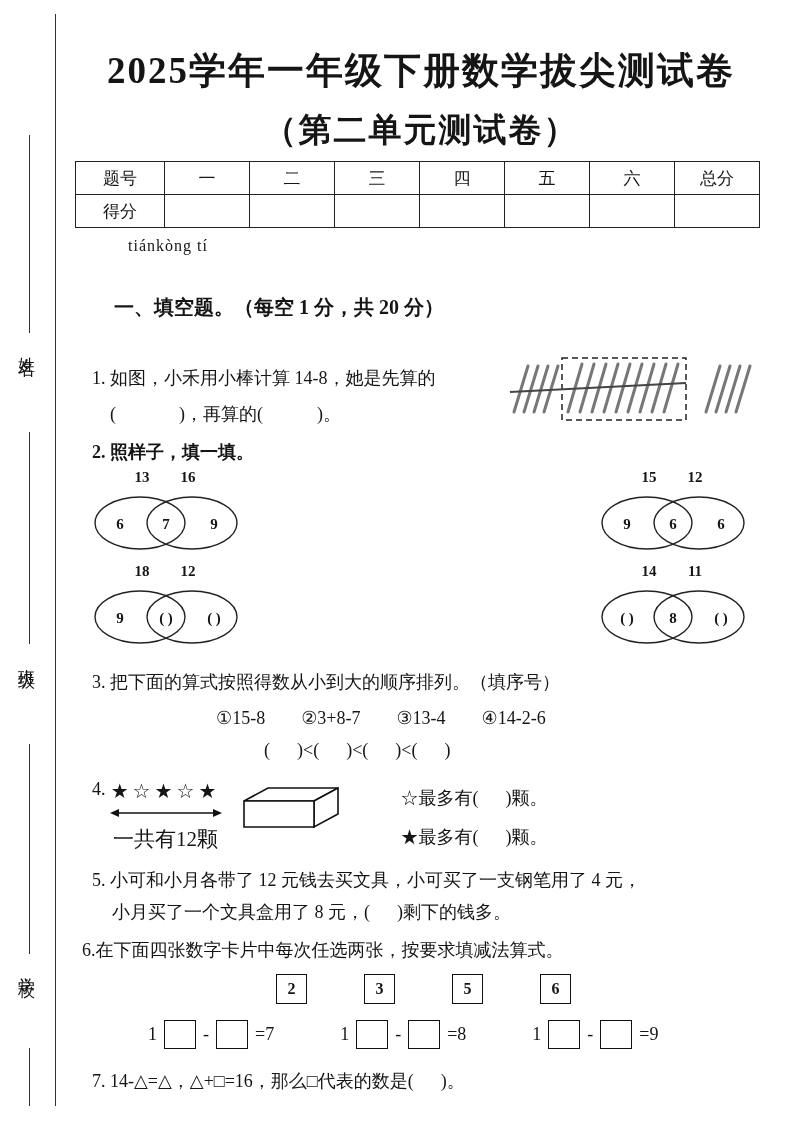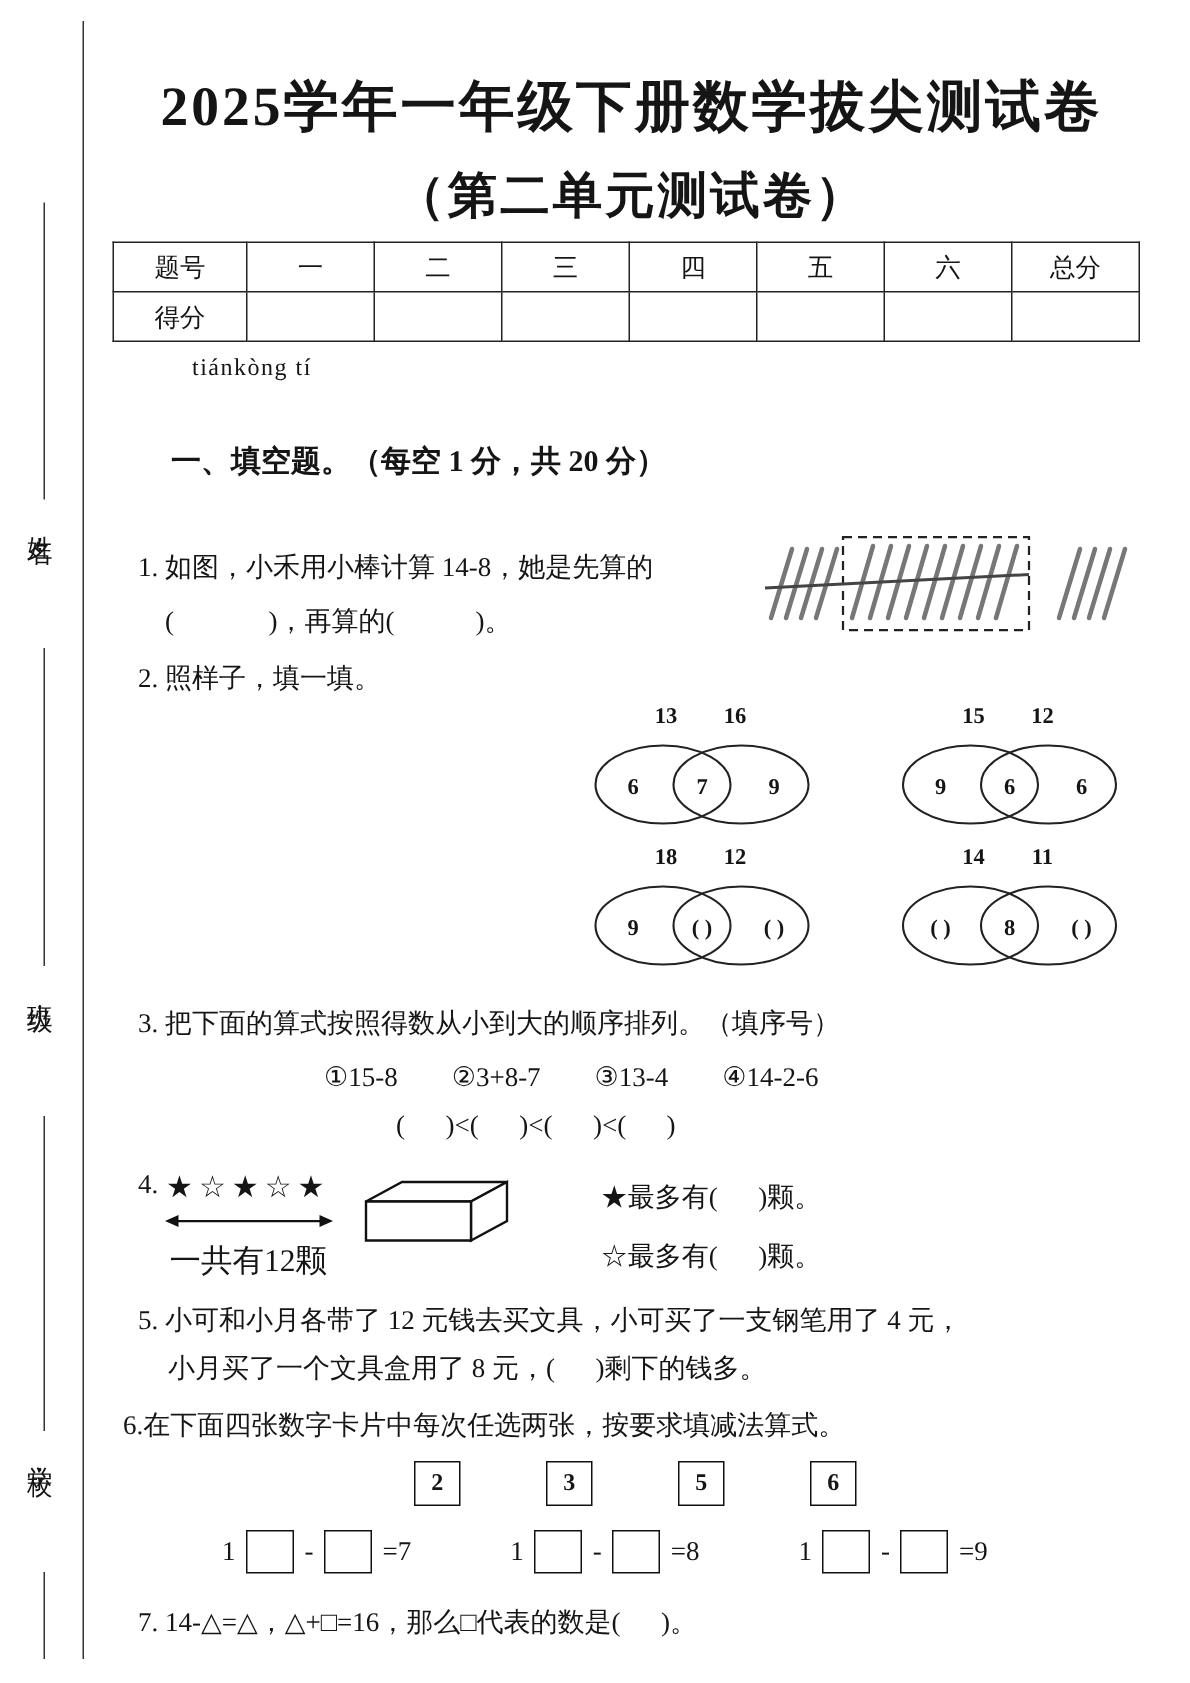--- a/index.html
+++ b/index.html
@@ -25,22 +25,22 @@
   .sec-heading{position:relative;margin-top:20px;padding-left:14px;font-size:20px;font-weight:bold;white-space:pre-wrap;}
   .pinyin{position:absolute;top:-11px;left:58px;font-size:16px;font-weight:normal;letter-spacing:1px;}
   
   .q{font-size:18px;}
   .ln{white-space:pre-wrap;}
   .q1{position:relative;margin-top:22px;}
   .q1 .ln1{padding-left:22px;padding-right:260px;}
   .q1 .ln2{padding-left:40px;margin-top:12px;}
   .sticks{position:absolute;right:14px;top:-12px;}
   .q2{margin-top:14px;}
-  .q2 .ln{padding-left:22px;}
-  .venn-row{display:flex;justify-content:flex-end;gap:10px;margin-top:2px;}
+  .q2 .ln{padding-left:22px;font-weight:bold;}
+  .venn-row{display:flex;justify-content:space-between;gap:10px;margin-top:2px;}
   .venn text{font-family:"Liberation Serif","DejaVu Serif",serif;font-size:15px;font-weight:bold;fill:#151515;}
   .q3{margin-top:18px;}
   .q3 .ln{padding-left:22px;}
   .q3-items{padding-left:146px;margin-top:12px;white-space:pre-wrap;}
   .q3-ans{padding-left:194px;margin-top:10px;white-space:pre-wrap;}
   .q4{display:flex;align-items:flex-start;margin-top:18px;padding-left:22px;}
   .star-block{text-align:center;margin-left:4px;}
   .stars{font-size:20px;letter-spacing:4px;white-space:pre;}
   .total-caption{font-weight:normal;font-size:21px;margin-top:1px;white-space:pre;}
   .box-svg{margin:2px 0 0 16px;}
@@ -201,22 +201,22 @@
           <polygon points="112,6 103,2 103,10" fill="#111"></polygon>
         </svg>
         <div class="total-caption">一共有12颗</div>
       </div>
       <svg class="box-svg" width="105" height="52" viewBox="0 0 105 52">
         <polygon points="6,20 30,7 100,7 76,20" fill="#fff" stroke="#111" stroke-width="1.6"></polygon>
         <polygon points="76,20 100,7 100,33 76,46" fill="#fff" stroke="#111" stroke-width="1.6"></polygon>
         <polygon points="6,20 76,20 76,46 6,46" fill="#fff" stroke="#111" stroke-width="1.6"></polygon>
       </svg>
       <div class="q4-right">
+        <div class="ln">☆最多有(      )颗。</div>
         <div class="ln">★最多有(      )颗。</div>
-        <div class="ln">☆最多有(      )颗。</div>
       </div>
     </div>
 
     <div class="q q5">
       <div class="ln ln1">5. 小可和小月各带了 12 元钱去买文具，小可买了一支钢笔用了 4 元，</div>
       <div class="ln ln2">小月买了一个文具盒用了 8 元，(      )剩下的钱多。</div>
     </div>
 
     <div class="q q6">
       <div class="ln">6.在下面四张数字卡片中每次任选两张，按要求填减法算式。</div>

